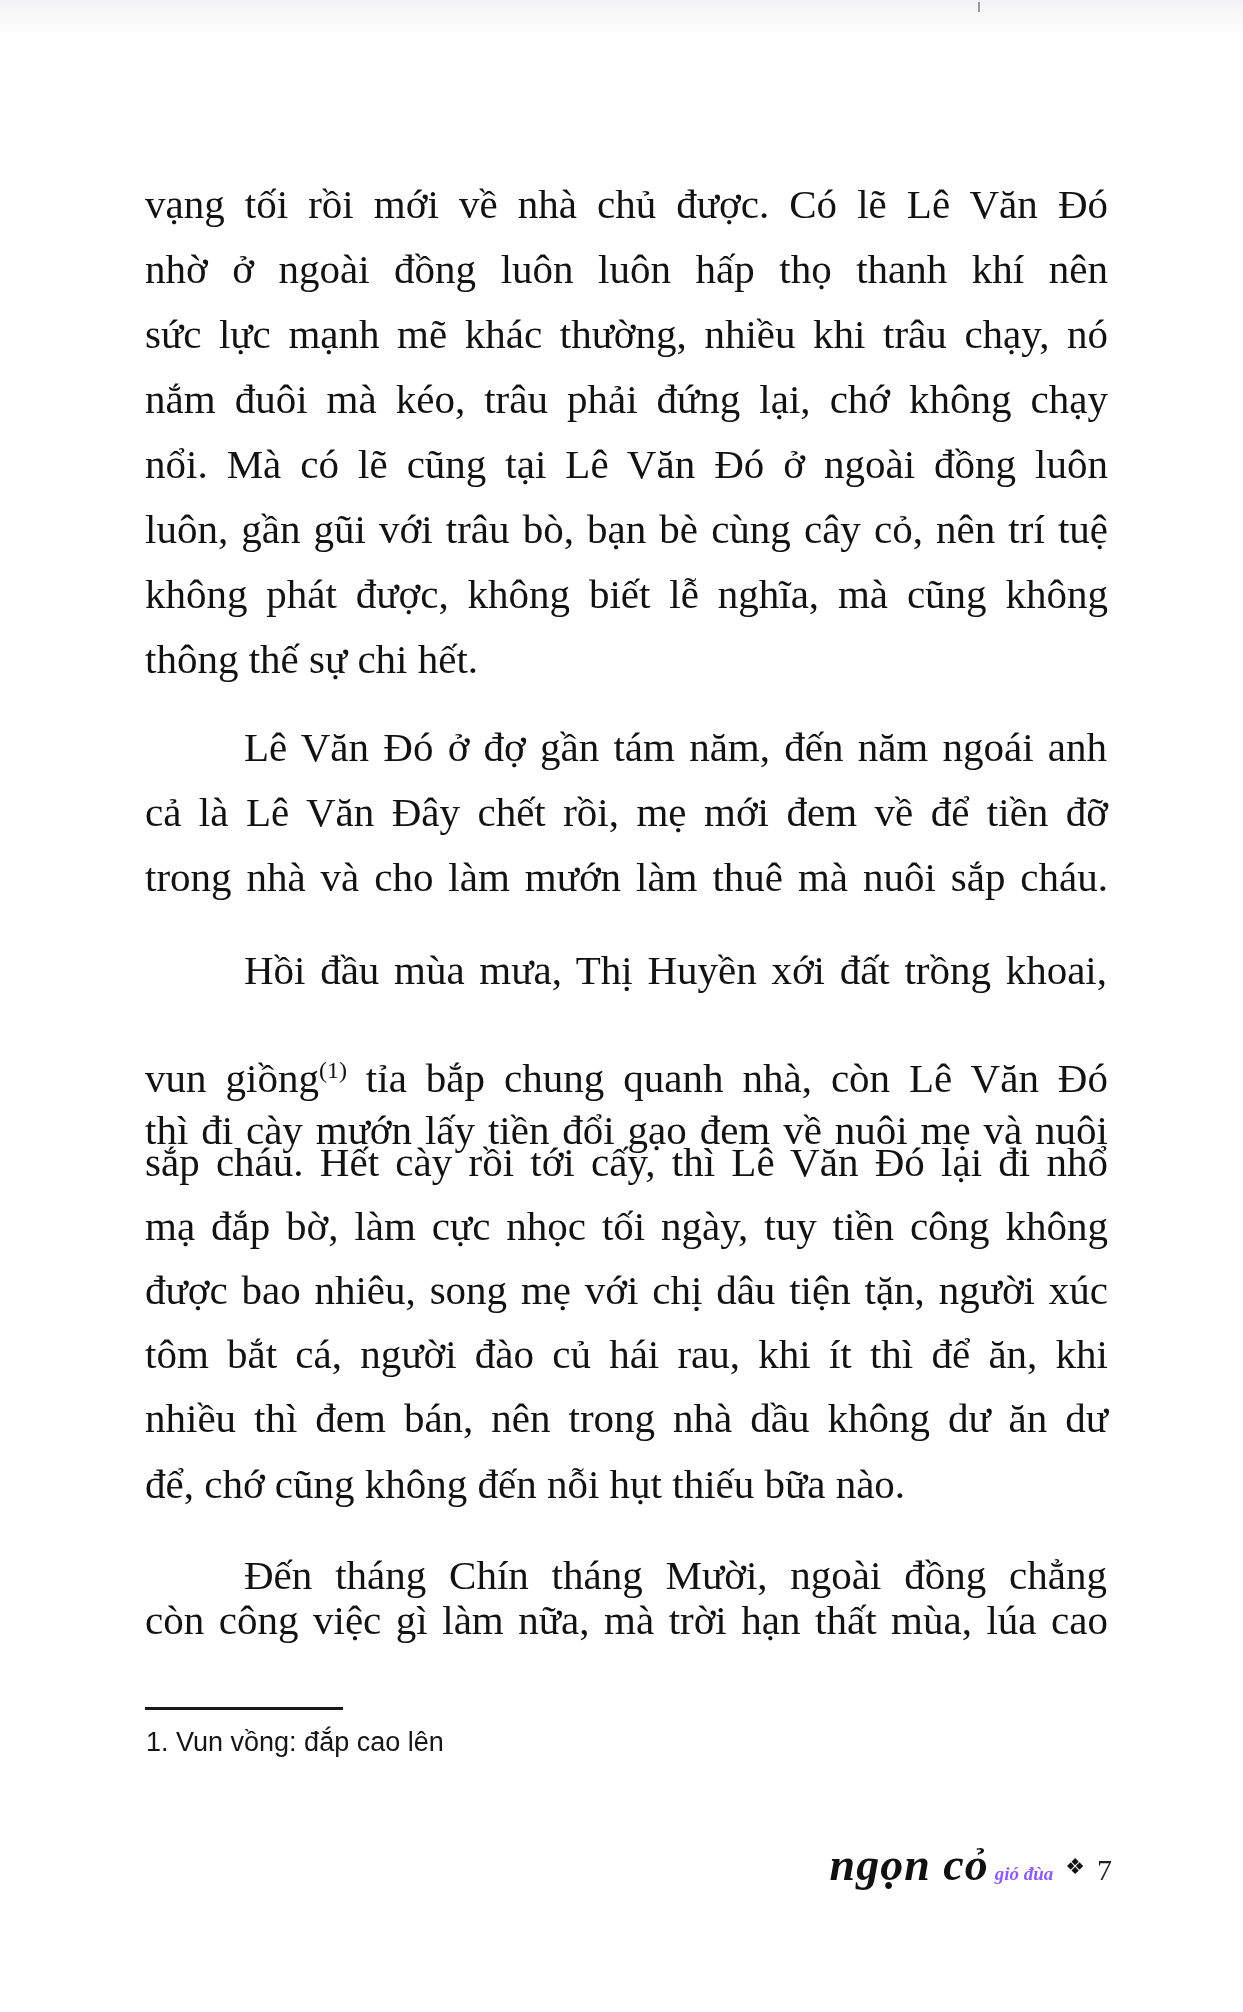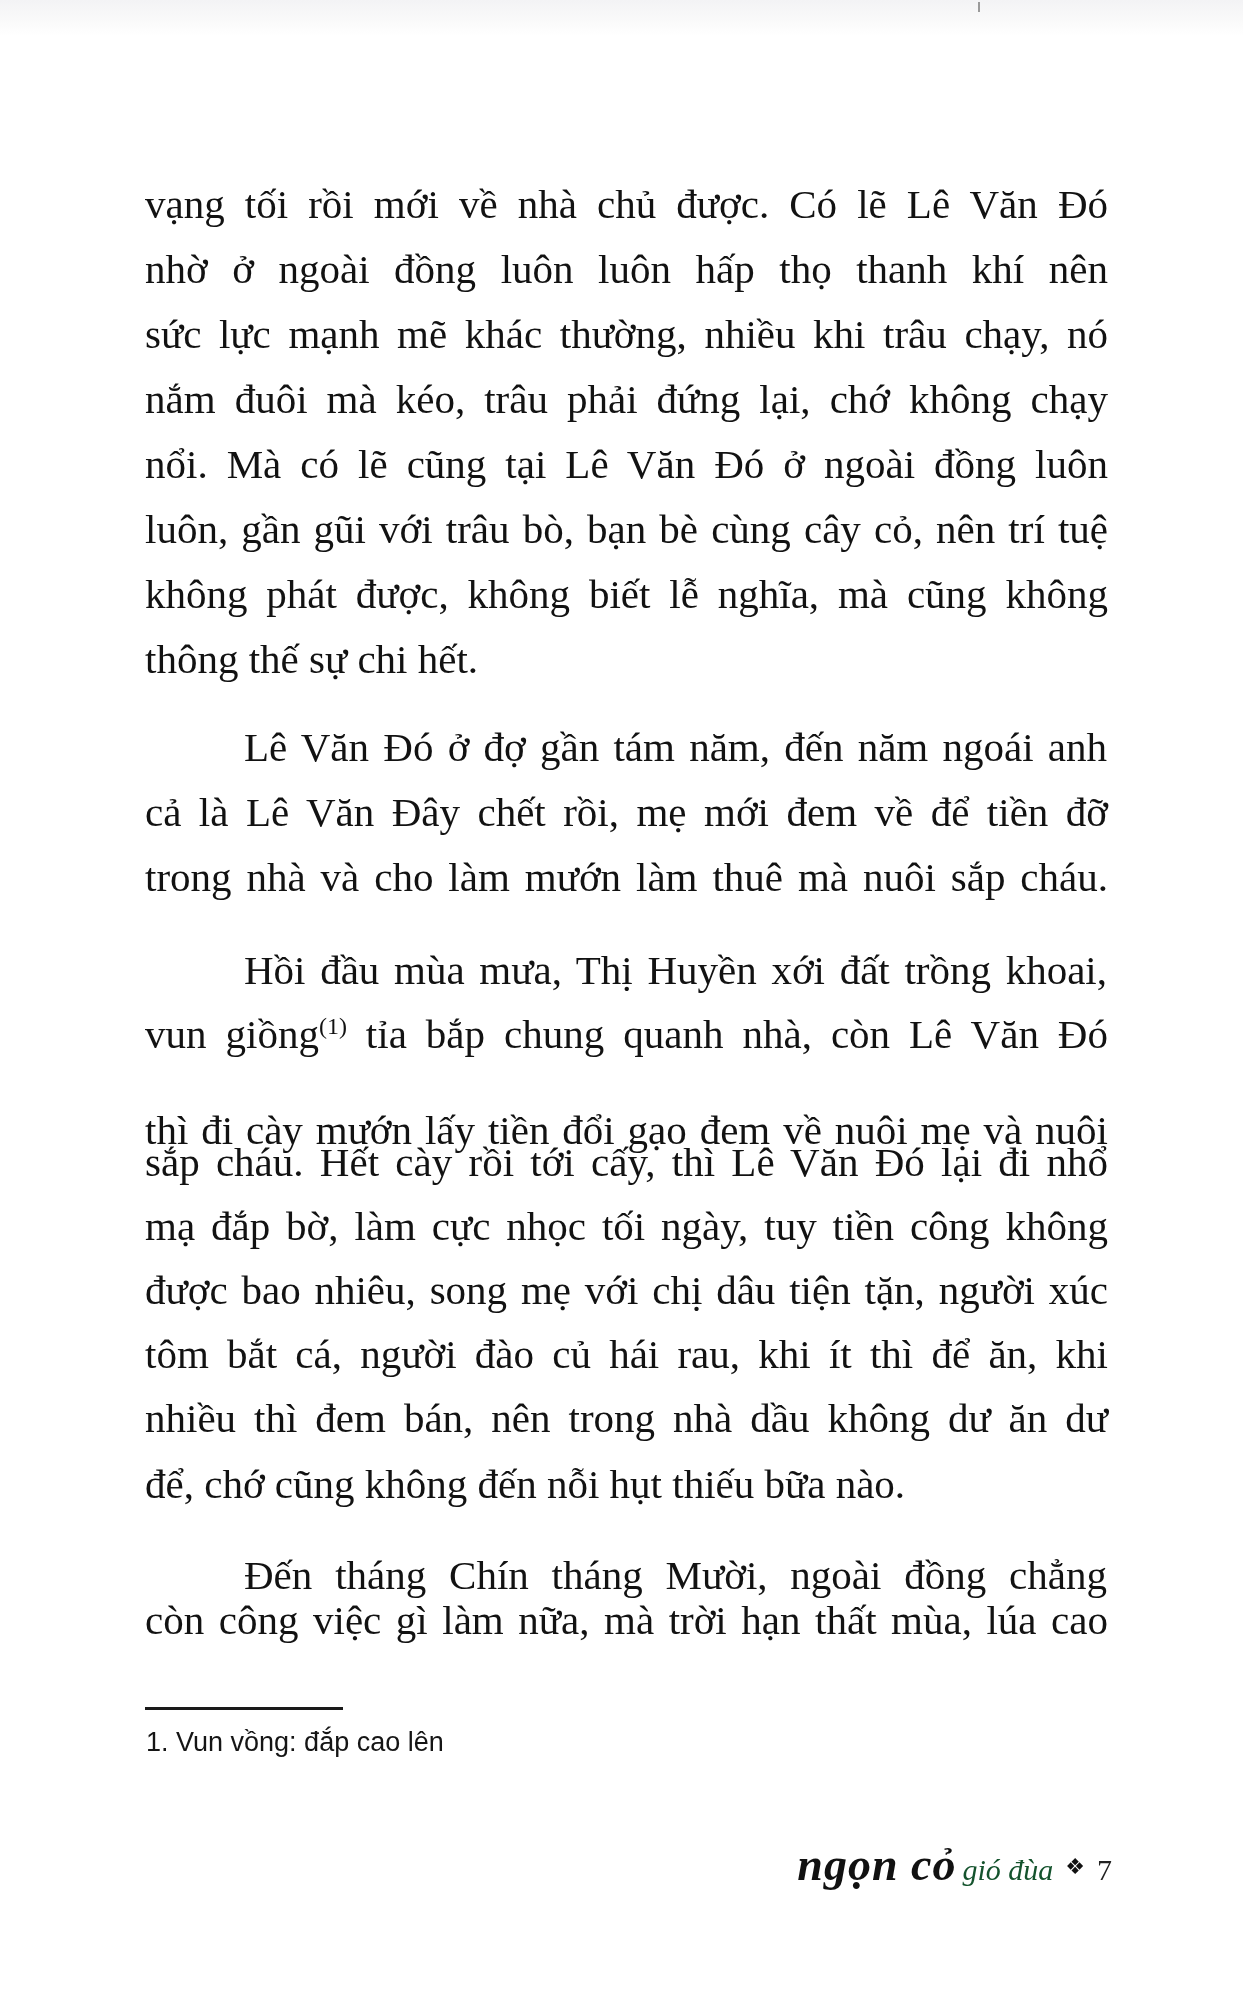--- a/index.html
+++ b/index.html
@@ -43,21 +43,21 @@
     position: absolute; left: 740px; top: 1838px; width: 372px; height: 60px;
     white-space: nowrap; text-align: right;
   }
   .footer .title-main {
     font-family: "Liberation Serif", "DejaVu Serif", serif;
     font-style: italic; font-weight: bold; font-size: 46px; color: #111;
     letter-spacing: 1px;
   }
   .footer .title-sub {
     font-family: "Liberation Serif", "DejaVu Serif", serif;
-    font-style: italic; font-size: 30px; color: #14532d; margin-left: 6px;
+    font-style: italic; font-size: 19px; color: #8b5cf6; margin-left: 6px; font-weight: bold;
   }
   .footer .ornament {
     font-family: "DejaVu Sans", sans-serif; font-size: 22px; color: #111; margin-left: 12px;
     position: relative; top: -6px;
   }
   .footer .page-num {
     font-family: "Liberation Serif", "DejaVu Serif", serif;
     font-size: 30px; color: #222; margin-left: 12px;
   }
 </style>
@@ -81,21 +81,21 @@
   </div>
 
   <div>
     <div class="line indent" style="top:715px">Lê Văn Đó ở đợ gần tám năm, đến năm ngoái anh</div>
     <div class="line" style="top:780px">cả là Lê Văn Đây chết rồi, mẹ mới đem về để tiền đỡ</div>
     <div class="line" style="top:845px">trong nhà và cho làm mướn làm thuê mà nuôi sắp cháu.</div>
   </div>
 
   <div>
     <div class="line indent" style="top:938px">Hồi đầu mùa mưa, Thị Huyền xới đất trồng khoai,</div>
-    <div class="line" style="top:1002px"><span>vun giồng</span><sup>(1)</sup><span> tỉa bắp chung quanh nhà, còn Lê Văn Đó</span></div>
+    <div class="line" style="top:1046px"><span>vun giồng</span><sup>(1)</sup><span> tỉa bắp chung quanh nhà, còn Lê Văn Đó</span></div>
     <div class="line" style="top:1098px">thì đi cày mướn lấy tiền đổi gạo đem về nuôi mẹ và nuôi</div>
     <div class="line" style="top:1130px">sắp cháu. Hết cày rồi tới cấy, thì Lê Văn Đó lại đi nhổ</div>
     <div class="line" style="top:1194px">mạ đắp bờ, làm cực nhọc tối ngày, tuy tiền công không</div>
     <div class="line" style="top:1258px">được bao nhiêu, song mẹ với chị dâu tiện tặn, người xúc</div>
     <div class="line" style="top:1322px">tôm bắt cá, người đào củ hái rau, khi ít thì để ăn, khi</div>
     <div class="line" style="top:1386px">nhiều thì đem bán, nên trong nhà dầu không dư ăn dư</div>
     <div class="line last" style="top:1452px">để, chớ cũng không đến nỗi hụt thiếu bữa nào.</div>
   </div>
 
   <div>

